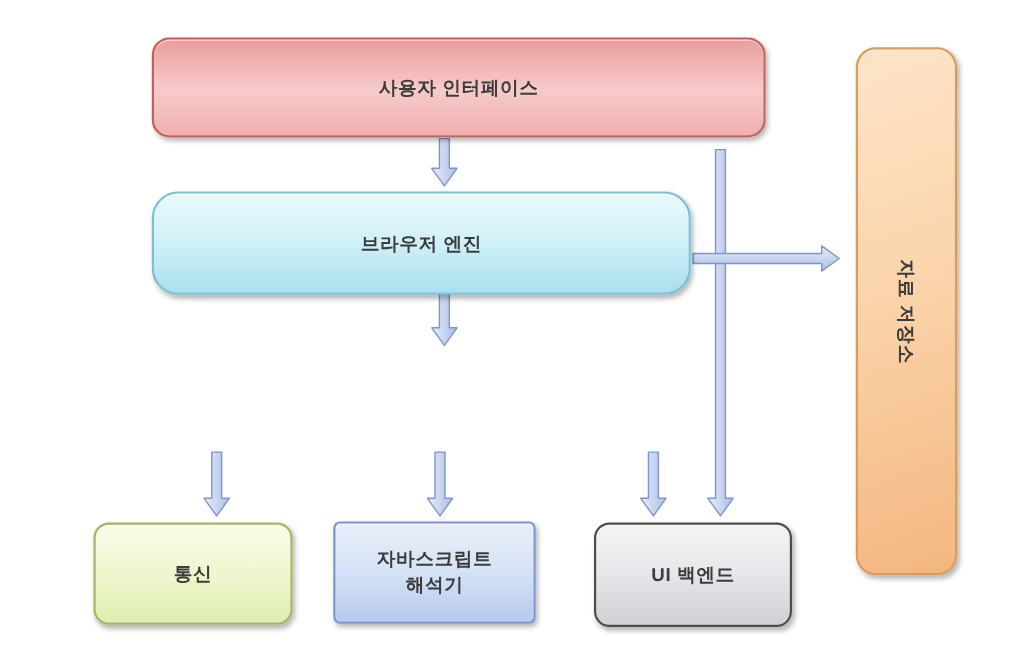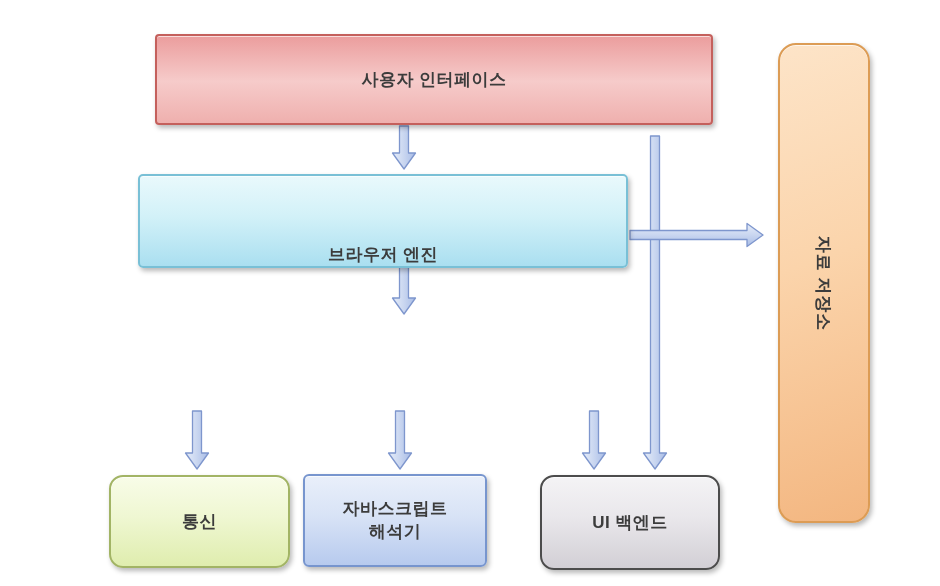--- a/index.html
+++ b/index.html
@@ -35,44 +35,42 @@
     text-align: center;
     font-weight: bold;
     font-size: 17px;
     color: #3c3c3c;
     letter-spacing: 0.5px;
     box-shadow: inset 0 1px 0 rgba(255,255,255,0.65), 2px 3px 5px rgba(0,0,0,0.28);
   }
   .node .label { display: block; }
 
   .node-ui {
-    left: 155px; top: 34px; width: 558px; height: 91px;
-    border-radius: 4px;
+    left: 138px; top: 34px; width: 558px; height: 91px;
+    border-radius: 16px;
     border: 2px solid #c4605c;
     background: linear-gradient(180deg, #eb9d9d 0%, #f6cbca 52%, #efb0ae 100%);
   }
   .node-browser {
     left: 138px; top: 174px; width: 490px; height: 94px;
-    border-radius: 5px;
+    border-radius: 24px;
     border: 2px solid #79c0d6;
     background: linear-gradient(180deg, #e9f9fc 0%, #d2f1f8 45%, #aadff0 100%);
-    align-items: flex-end;
   }
   .node-render {
     left: 148px; top: 318px; width: 489px; height: 92px;
     border-radius: 16px;
     border: 2px solid #9381bd;
     background: linear-gradient(180deg, #eee8f8 0%, #e0d5f0 45%, #c4b3e2 100%);
   }
   .node-net {
     left: 85px; top: 475px; width: 181px; height: 93px;
     border-radius: 14px;
     border: 2px solid #a2b465;
     background: linear-gradient(180deg, #f8fce8 0%, #eff7d2 45%, #dfedae 100%);
-    margin-left: 24px;
   }
   .node-js {
     left: 303px; top: 474px; width: 184px; height: 93px;
     border-radius: 6px;
     border: 2px solid #7795ce;
     background: linear-gradient(180deg, #e9effa 0%, #d8e3f6 45%, #b7caee 100%);
     white-space: pre-line;
     line-height: 1.3;
   }
   .node-uib {

